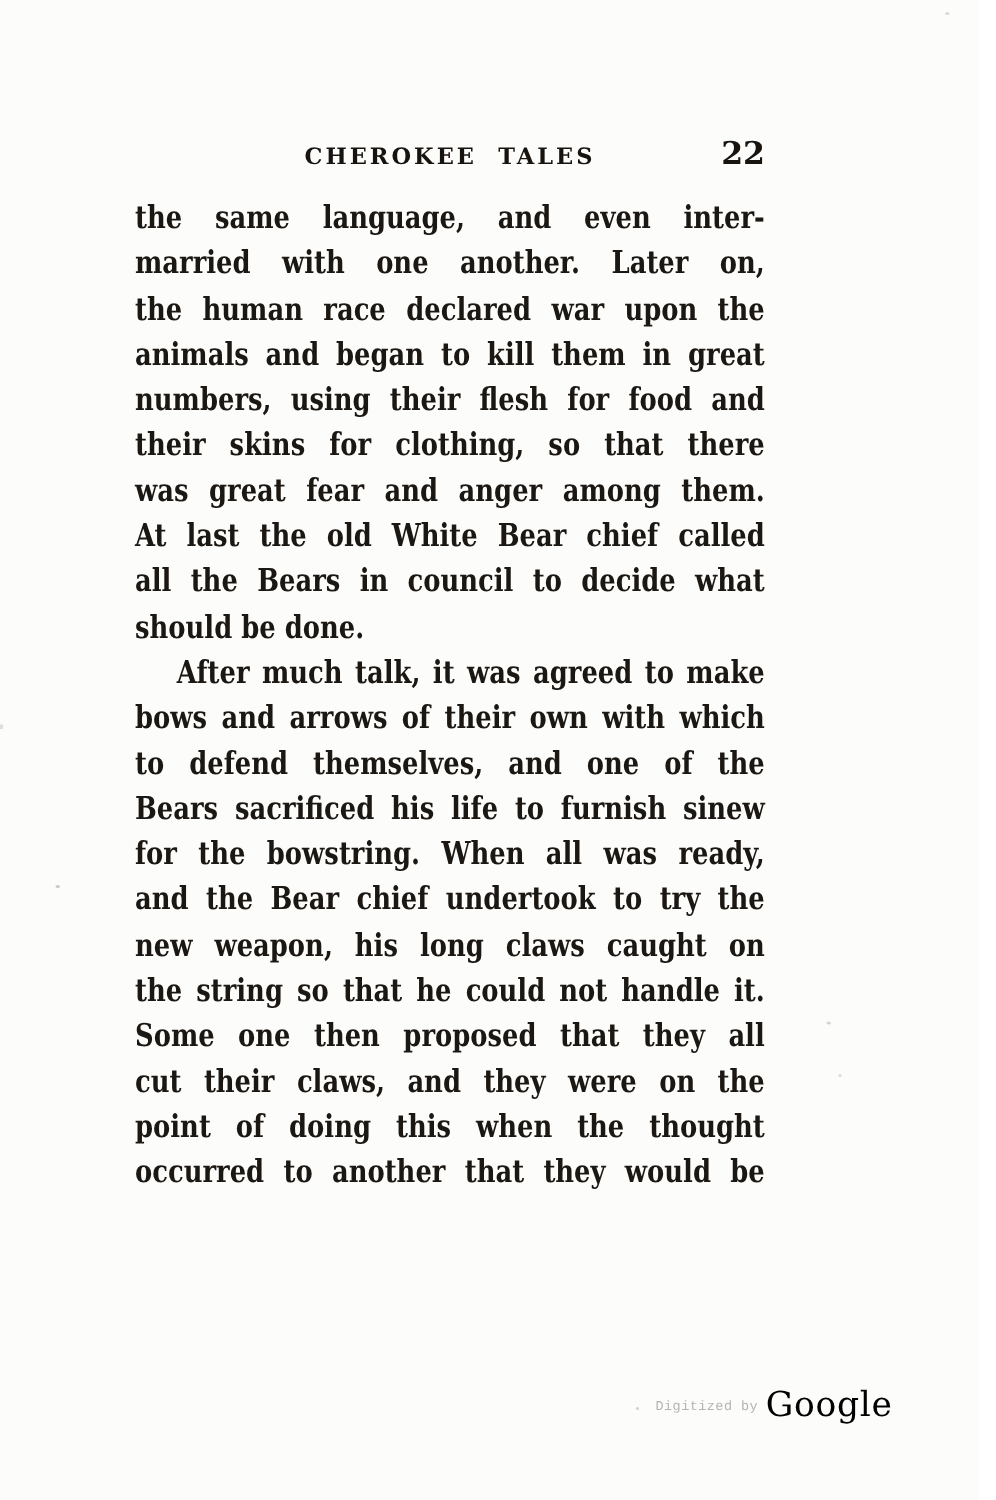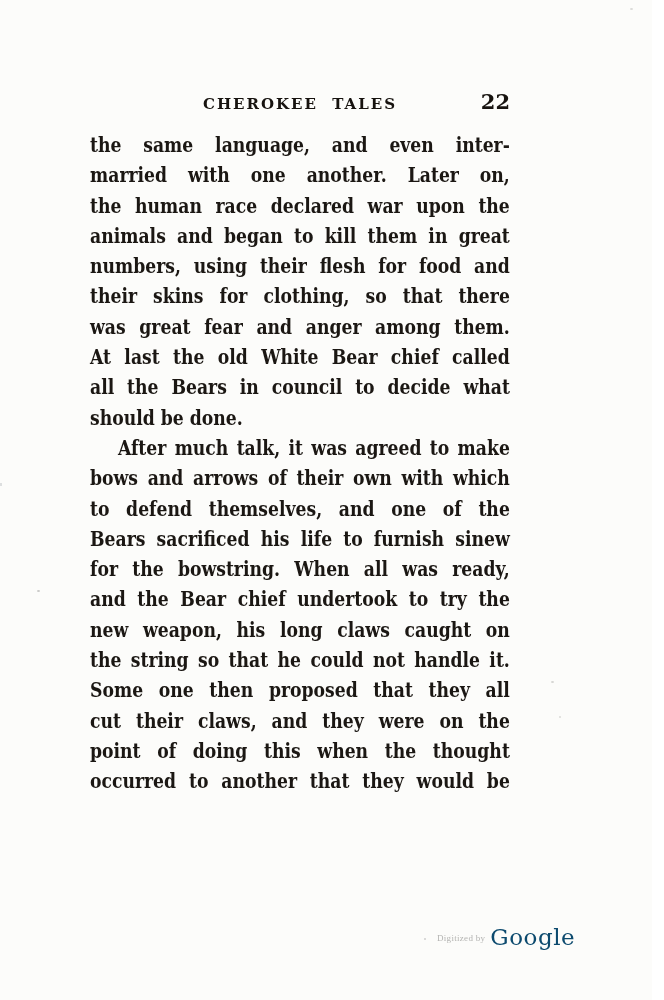--- a/index.html
+++ b/index.html
@@ -68,30 +68,30 @@
     padding-left: 34px;
   }
   
   .watermark {
     position: absolute;
     left: 437px;
     top: 924px;
     white-space: nowrap;
   }
   .digitized-by {
-    font-family: Liberation Serif, serif;
+    font-family: Liberation Mono, monospace;
     font-size: 9px;
     color: #b4b4b2;
     vertical-align: 4px;
     letter-spacing: 0.3px;
   }
   .google-logo {
     font-family: "DejaVu Serif", serif;
     font-size: 23px;
-    color: #0c4a6e;
+    color: #000000;
     letter-spacing: 0.5px;
     margin-left: 5px;
   }
   
   .speck {
     position: absolute;
     background: #9a9a98;
     border-radius: 50%;
   }
   .edge-mark {

